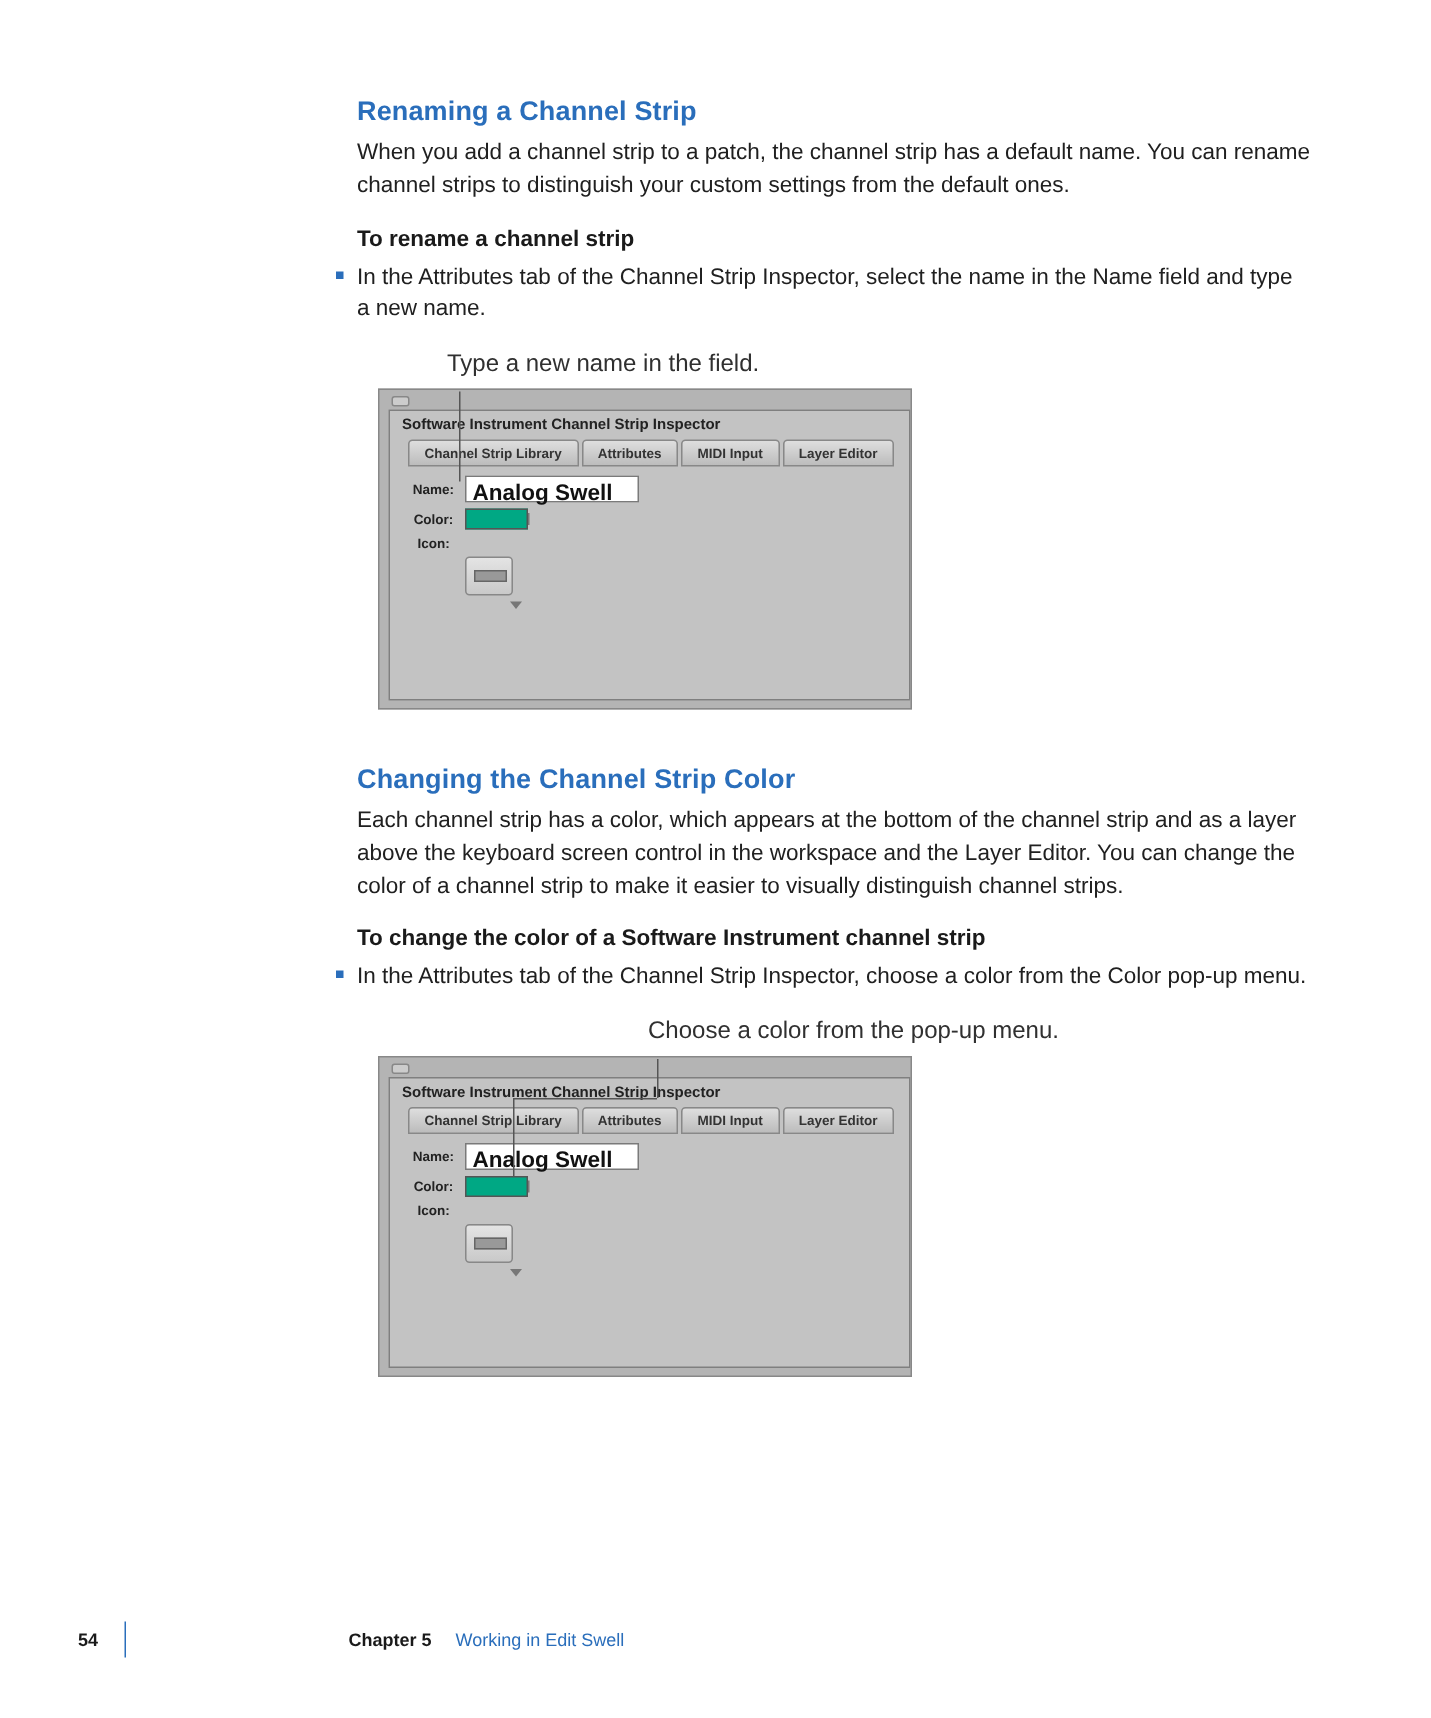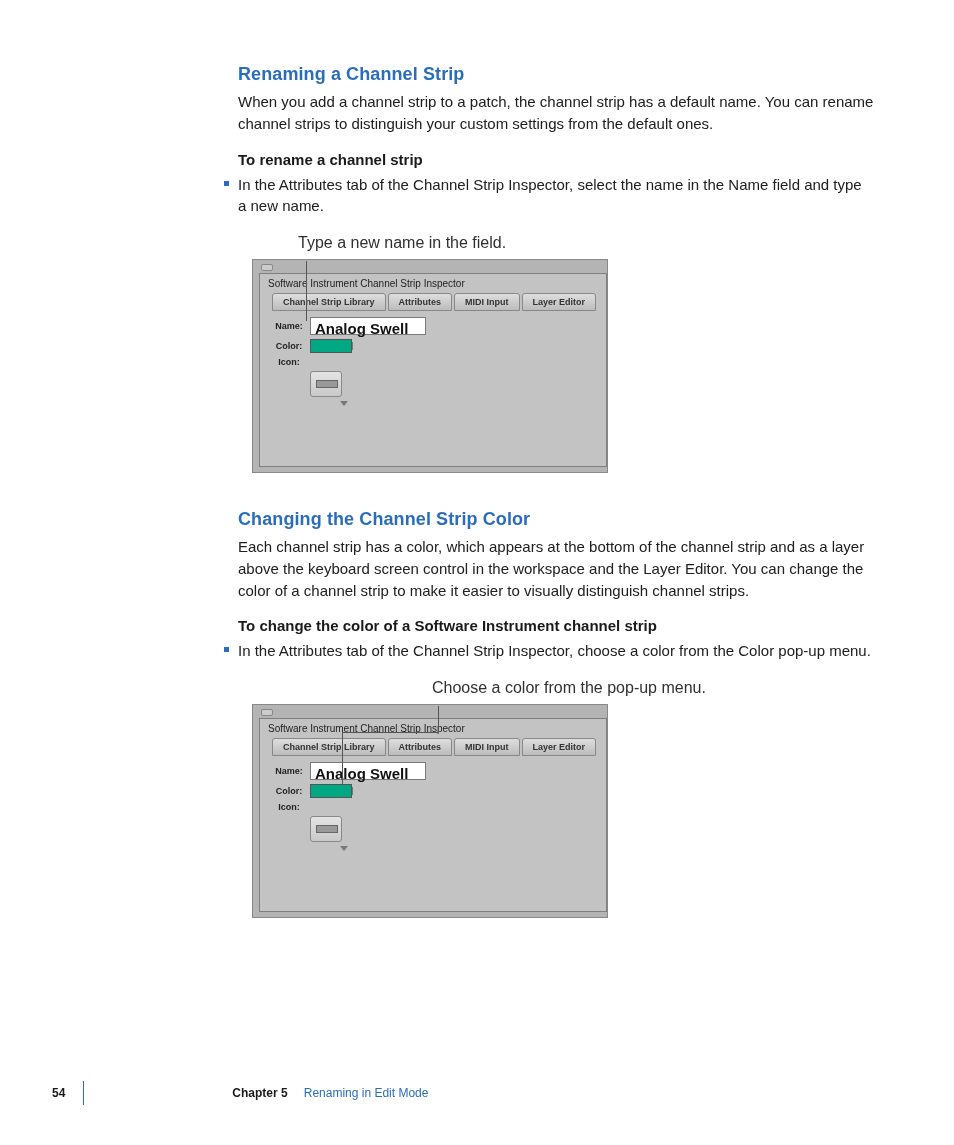--- a/index.html
+++ b/index.html
@@ -92,21 +92,21 @@
   }
   .panel {
     background: #c3c3c3;
     border: 1px solid #7f7f7f;
     height: calc(100% - 12px);
     box-sizing: border-box;
     overflow: hidden;
   }
   .panel-title {
     font-size: 10px;
-    font-weight: 400;
+    font-weight: 700;
     color: #222;
     padding: 4px 8px 4px 8px;
   }
   .tabs {
     display: flex;
     gap: 0;
     padding: 0 0 0 12px;
   }
   .tab {
     font-size: 9px;
@@ -314,16 +314,16 @@
           </div>
         </div>
       </div>
     </div>
   </div>
 
   <div class="footer">
     <span class="pg">54</span>
     <span class="rule"></span>
     <span class="chap">Chapter 5</span>
-    <span class="title">Renaming in Edit Mode</span>
+    <span class="title">Working in Edit Swell</span>
   </div>
 
 </div>
 
 </body></html>

